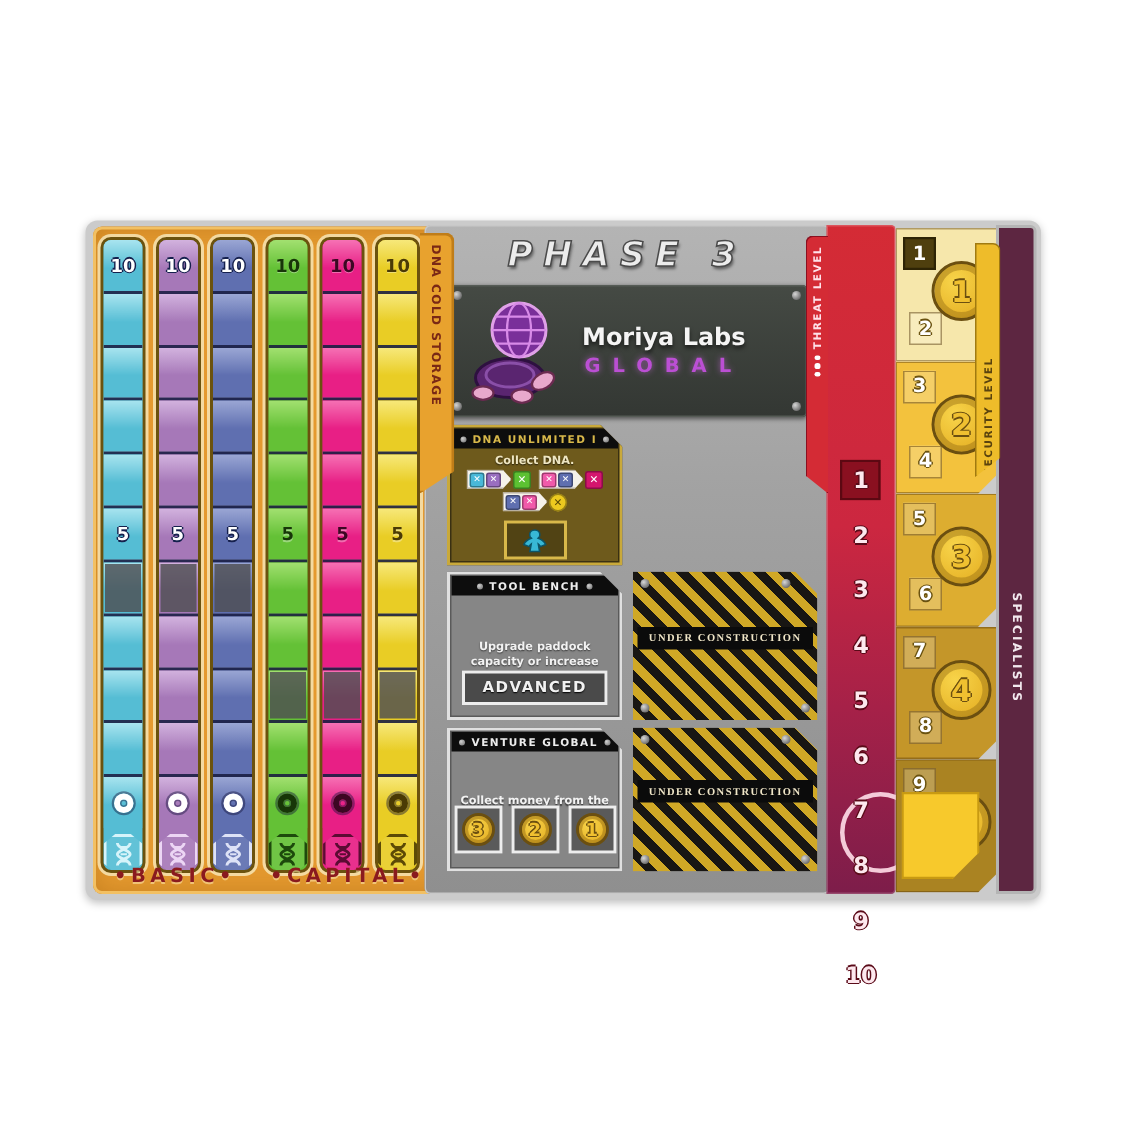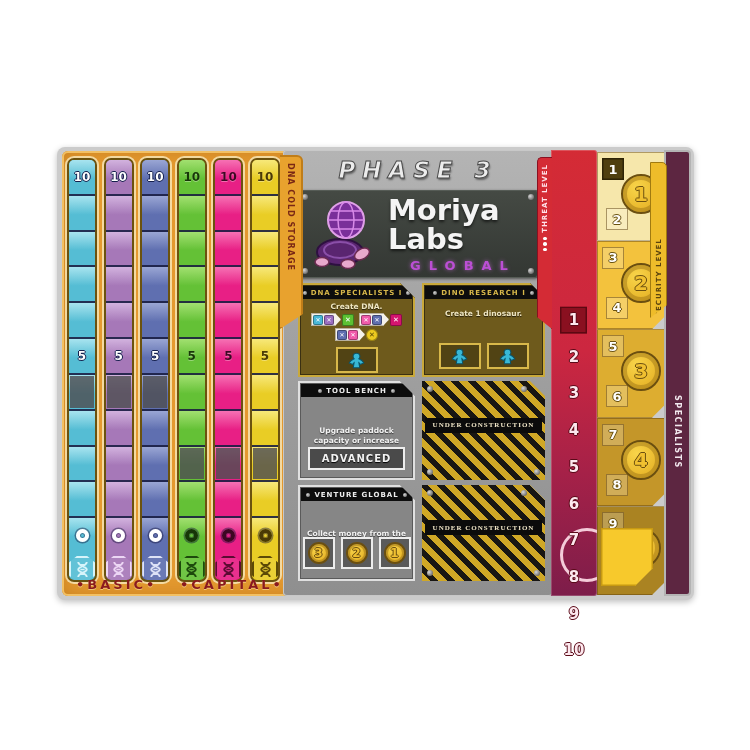--- a/index.html
+++ b/index.html
@@ -42,21 +42,21 @@
     box-shadow:inset 0 0 0 1px #c8c8c8; }
   .phase-title { position:absolute; top:7px; left:0; width:100%; text-align:center;
     font-size:23px; font-weight:bold; color:#ececec; letter-spacing:7px;
     -webkit-text-stroke:1px #4a4a4a; text-shadow:1px 2px 2px rgba(0,0,0,.45);font-style:italic; }
   .logo-plate { position:absolute; left:15px; top:40px; width:240px; height:88px;
     background:linear-gradient(180deg,#454a44,#333733); border-radius:3px;
     box-shadow:0 1px 3px rgba(0,0,0,.5), inset 0 0 0 1px #565c56; display:flex; align-items:center; }
   .rivet { position:absolute; width:6px; height:6px; border-radius:50%;
     background:radial-gradient(circle at 35% 35%, #d6d6d6, #808080 60%, #474747); }
   .logo-text { position:relative; margin-left:2px; }
-  .company-name { font-size:29px; font-weight:bold; color:#f4f4f4; line-height:1; text-shadow:0 2px 3px rgba(0,0,0,.6); }
+  .company-name { font-size:16px; font-weight:bold; color:#f4f4f4; line-height:1; text-shadow:0 2px 3px rgba(0,0,0,.6); }
   .company-sub { font-size:13px; font-weight:bold; color:#bb4fd4; letter-spacing:8px; margin-top:4px; text-align:center;
     text-shadow:0 0 4px rgba(220,110,240,.6); }
 
   .panel { position:absolute; clip-path:polygon(0 0, calc(100% - 15px) 0, 100% 15px, 100% 100%, 0 100%); }
   .panel.gold { background:#6e5a1c; box-shadow:inset 0 0 0 2px #c9a93a, inset 0 0 0 3px #3a3012; }
   .panel.grey { background:#868686; box-shadow:inset 0 0 0 2px #e0e0e0, inset 0 0 0 3px #5a5a5a; }
   .panel-header { position:absolute; top:3px; left:3px; right:3px; height:13px; background:#0d0d0d;
     display:flex; align-items:center; justify-content:center; gap:4px;
     font-size:7px; font-weight:bold; letter-spacing:1px; white-space:nowrap; }
   .panel.gold .panel-header { color:#d8b84a; }
@@ -364,24 +364,24 @@
       </svg>
       <div class="logo-text">
         <div class="company-name">Moriya Labs</div>
         <div class="company-sub">GLOBAL</div>
       </div>
     </div>
 
     <div class="panel gold" style="left:15px;top:133px;width:117px;height:94px;">
       <div class="panel-header">
           <i class="hdot"></i>
-          <span>DNA SPECIALISTS I</span>
+          <span>DNA UNLIMITED I</span>
           <i class="hdot"></i>
         </div>
-      <div class="panel-text" style="top:19px;">Create DNA.</div>
+      <div class="panel-text" style="top:19px;">Collect DNA.</div>
       <div class="recipes" id="refinement-recipes">
           <div class="recipe">
             <div class="tag">
               <div class="chip" style="background: rgb(73, 184, 216); color: rgb(255, 255, 255);">✕</div>
               <div class="chip" style="background: rgb(154, 110, 192); color: rgb(255, 255, 255);">✕</div>
             </div>
             <div class="chip out" style="background: rgb(92, 193, 50); color: rgb(255, 255, 255);">✕</div>
           </div>
           <div class="recipe">
             <div class="tag">
@@ -400,40 +400,20 @@
         </div>
       <div class="slot-row" style="top:64px;" id="refinement-slots">
           <div class="wslot">
             <svg width="17" height="17" viewBox="0 0 20 20">
               <path d="M10 1.5 C12.4 1.5 14 3.3 14 5.2 C14 6.3 13.5 7.3 12.7 8 C15.5 9 17.6 10.7 18.6 13 L14.4 14.6 C13.9 13.8 13.4 13.1 12.8 12.6 L13.8 18.5 L6.2 18.5 L7.2 12.6 C6.6 13.1 6.1 13.8 5.6 14.6 L1.4 13 C2.4 10.7 4.5 9 7.3 8 C6.5 7.3 6 6.3 6 5.2 C6 3.3 7.6 1.5 10 1.5 Z" fill="#38b8d6" stroke="#0c5468" stroke-width="1.2"></path>
             </svg>
           </div>
         </div>
     </div>
 
-    <div class="panel gold" style="left:139px;top:133px;width:123px;height:94px;">
-      <div class="panel-header">
-          <i class="hdot"></i>
-          <span>DINO RESEARCH I</span>
-          <i class="hdot"></i>
-        </div>
-      <div class="panel-text" style="top:26px;">Create 1 dinosaur.</div>
-      <div class="slot-row" style="top:60px;" id="research-slots">
-          <div class="wslot">
-            <svg width="17" height="17" viewBox="0 0 20 20">
-              <path d="M10 1.5 C12.4 1.5 14 3.3 14 5.2 C14 6.3 13.5 7.3 12.7 8 C15.5 9 17.6 10.7 18.6 13 L14.4 14.6 C13.9 13.8 13.4 13.1 12.8 12.6 L13.8 18.5 L6.2 18.5 L7.2 12.6 C6.6 13.1 6.1 13.8 5.6 14.6 L1.4 13 C2.4 10.7 4.5 9 7.3 8 C6.5 7.3 6 6.3 6 5.2 C6 3.3 7.6 1.5 10 1.5 Z" fill="#38b8d6" stroke="#0c5468" stroke-width="1.2"></path>
-            </svg>
-          </div>
-          <div class="wslot">
-            <svg width="17" height="17" viewBox="0 0 20 20">
-              <path d="M10 1.5 C12.4 1.5 14 3.3 14 5.2 C14 6.3 13.5 7.3 12.7 8 C15.5 9 17.6 10.7 18.6 13 L14.4 14.6 C13.9 13.8 13.4 13.1 12.8 12.6 L13.8 18.5 L6.2 18.5 L7.2 12.6 C6.6 13.1 6.1 13.8 5.6 14.6 L1.4 13 C2.4 10.7 4.5 9 7.3 8 C6.5 7.3 6 6.3 6 5.2 C6 3.3 7.6 1.5 10 1.5 Z" fill="#38b8d6" stroke="#0c5468" stroke-width="1.2"></path>
-            </svg>
-          </div>
-        </div>
-    </div>
 
     <div class="panel grey" style="left:15px;top:231px;width:117px;height:99px;">
       <div class="panel-header">
           <i class="hdot"></i>
           <span>TOOL BENCH</span>
           <i class="hdot"></i>
         </div>
       <div class="panel-text" style="top:21px;">Upgrade paddock capacity or increase security level by 1.</div>
       <div class="unlimited-box" style="top:66px;">ADVANCED</div>
     </div>

